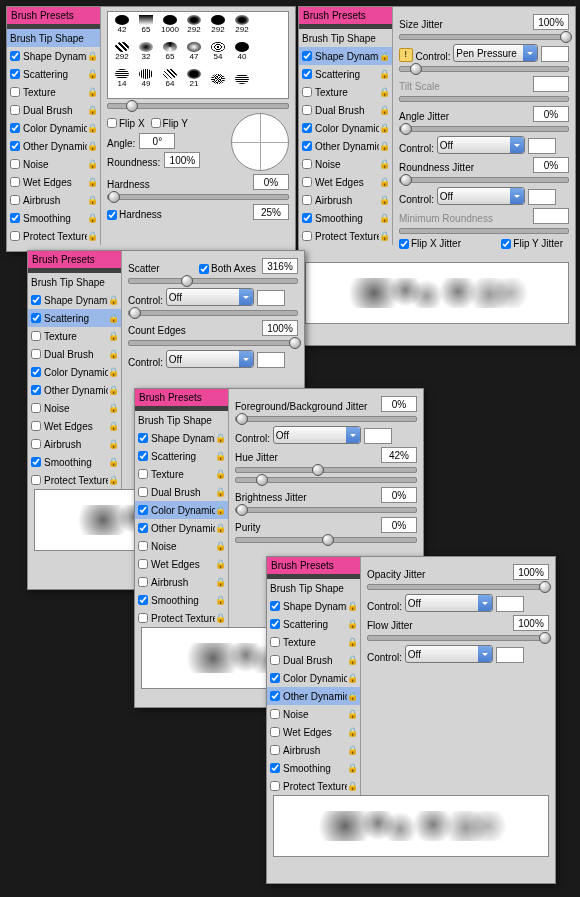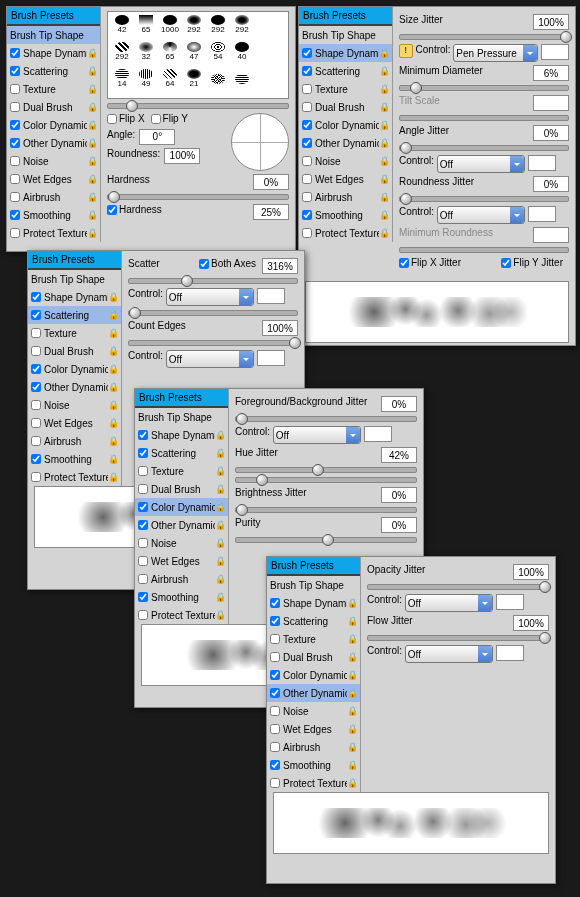--- a/index.html
+++ b/index.html
@@ -1,25 +1,25 @@
 <!DOCTYPE html>
 <html><head>
 <meta charset="utf-8">
 <style>
 body{margin:0;background:#1a1a1a;font-family:"Lucida Grande",Arial,sans-serif;font-size:10px;color:#000;width:580px;height:897px;position:relative;overflow:hidden}
 .panel{position:absolute;background:#d4d4d4;border:1px solid #888;box-shadow:2px 2px 6px rgba(0,0,0,0.5)}
 .sidebar{width:93px;background:#d4d4d4;border-right:1px solid #999;float:left}
 .main{overflow:hidden;padding:4px 6px}
-.side-header{background:#0ea5e9;padding:3px 4px;font-size:10px;border-bottom:2px solid #404040}
+.side-header{background:#ec4899;padding:3px 4px;font-size:10px;border-bottom:5px solid #404040}
 .side-item{display:flex;align-items:center;padding:2px 3px;font-size:10px;height:14px;position:relative}
 .side-item.sel{background:#9bb9e8}
 .side-item input[type=checkbox]{margin:0 3px 0 0;width:10px;height:10px}
 .side-item .lbl{flex:1;white-space:nowrap;overflow:hidden}
 .lock{width:10px;text-align:center;color:#555;font-size:9px}
-.row{display:flex;align-items:flex-start;margin:3px 0;font-size:10px}
+.row{display:flex;align-items:flex-end;margin:3px 0;font-size:10px}
 .row .lab{flex:0 0 auto;margin-right:4px}
 .row .fill{flex:1}
 .num{width:34px;height:14px;border:1px solid #888;background:#fff;font-size:10px;text-align:center;padding:0}
 .select{width:82px;height:16px;background:linear-gradient(#fdfdfd,#d8d8d8);border:1px solid #777;border-radius:3px;font-size:10px;padding:0 2px;position:relative;display:flex;align-items:center}
 .select::after{content:'';position:absolute;right:0;top:0;bottom:0;width:14px;background:linear-gradient(#7aa8e8,#4a7dd0);border-radius:0 3px 3px 0}
 .select::before{content:'';position:absolute;right:4px;top:50%;width:0;height:0;border-left:3px solid transparent;border-right:3px solid transparent;border-top:3px solid #fff;z-index:1;margin-top:-1px}
 .slider{height:4px;background:#b0b0b0;border:1px solid #888;border-radius:2px;position:relative;margin:4px 0}
 .slider .knob{position:absolute;width:10px;height:10px;background:radial-gradient(circle at 30% 30%,#fff,#999);border:1px solid #555;border-radius:50%;top:-4px}
 .swatch-grid{display:grid;grid-template-columns:repeat(6,24px);gap:0;background:#fff;border:1px solid #888;padding:2px;height:82px;overflow:hidden}
 .swatch{width:24px;height:20px;background:#fff;display:flex;flex-direction:column;align-items:center;justify-content:center;font-size:8px}
@@ -281,25 +281,20 @@
         <span>Size Jitter</span>
         <span class="fill"></span>
         <input class="num" value="100%" style="">
       </div>
 <div class="slider">
         <div class="knob" style="left:95%"></div>
       </div>
 <div class="row"><span class="warn">!</span><span>Control:</span>&nbsp;<div class="select">
           <span>Pen Pressure</span>
         </div>&nbsp;<input class="num" style="width: 26px;"></div>
-<div class="row">
-        <span>Minimum Diameter</span>
-        <span class="fill"></span>
-        <input class="num" value="6%" style="">
-      </div>
 <div class="slider">
         <div class="knob" style="left:6%"></div>
       </div>
 <div class="row gray">
         <span>Tilt Scale</span>
         <span class="fill"></span>
         <input class="num" disabled="" style="">
       </div>
 <div class="slider"></div>
 <div class="row">

